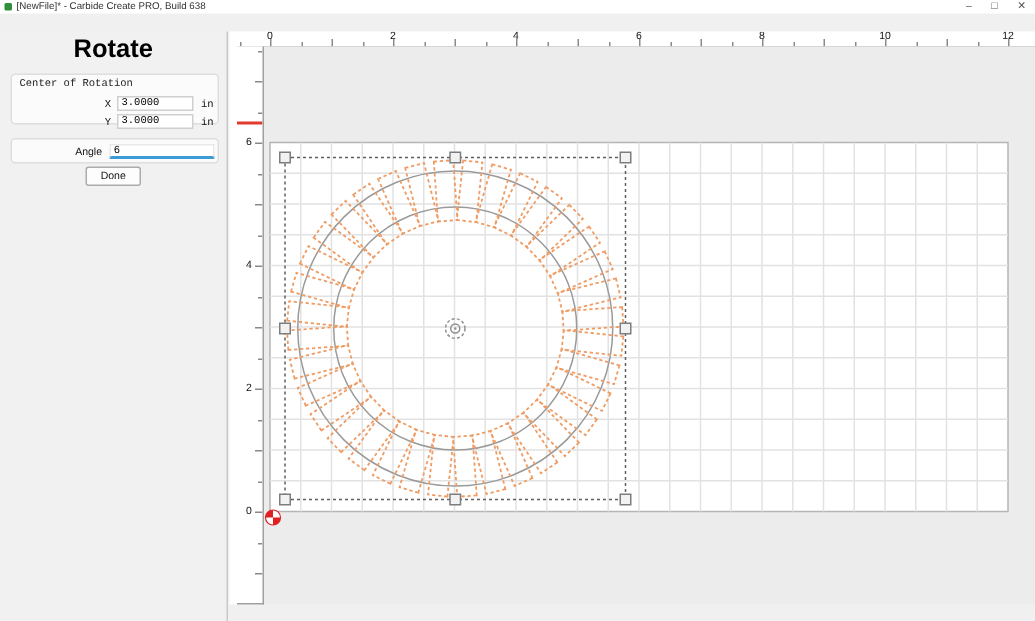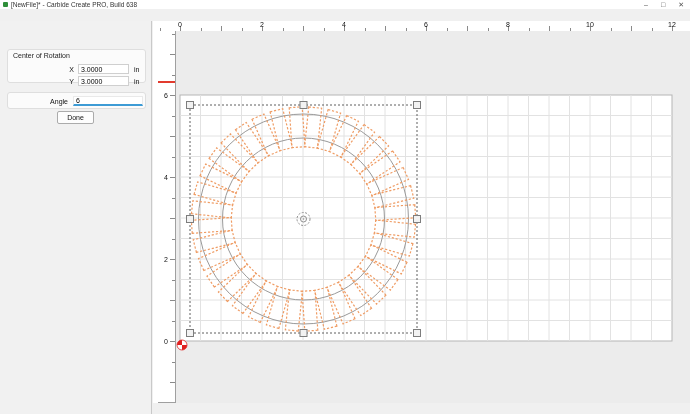--- a/index.html
+++ b/index.html
@@ -20,21 +20,21 @@
   .menu-item{display:inline-block;padding:0 5px;}
   .menu-item:first-child{margin-left:1px;}
   .menu-item u{text-decoration:underline;}
 
   
   .sidepanel{position:absolute;left:0;top:21px;width:152px;bottom:0;background:#f1f1f1;
              border-right:1px solid #c9c9c9;box-sizing:border-box;}
   .panel-title{margin:0;padding-top:2px;text-align:center;font-size:17px;font-weight:700;color:#000;}
   .groupbox{position:absolute;left:7px;width:139px;background:#fbfbfb;border:1px solid #dedede;
             border-radius:3px;box-sizing:border-box;}
-  #box-center{top:28px;height:34px;}
+  #box-center{top:28px;height:34px;font-family:Liberation Mono, monospace;}
   #box-angle{top:71px;height:17px;}
   .group-label{position:absolute;left:5px;top:2px;font-size:7px;color:#222;}
   .fld-label{position:absolute;font-size:7px;color:#111;text-align:right;}
   .fld-unit{position:absolute;font-size:7px;color:#111;}
   .input{position:absolute;border:1px solid #cfcfcf;background:#fff;font-size:7px;line-height:8px;
          padding:0 2px;font-family:inherit;box-sizing:border-box;color:#000;outline:none;}
   .input.focus{border:1px solid #e9e9e9;border-bottom:2px solid #3d9bd5;}
   .done-btn{position:absolute;left:57px;top:90px;width:37px;height:13px;background:#fdfdfd;
             border:1px solid #ababab;border-radius:2px;font-size:7px;font-family:inherit;color:#111;padding:0;}
 
@@ -63,20 +63,21 @@
     <div class="title-text">[NewFile]* - Carbide Create PRO, Build 638</div>
     <div class="win-controls">
       <span>–</span>
       <span>□</span>
       <span>✕</span>
     </div>
   </div>
 
 
   <div class="sidepanel">
+    <h1 class="panel-title">Rotate</h1>
 
     <div class="groupbox" id="box-center">
       <div class="group-label">Center of Rotation</div>
       <div class="fld-label" style="left:52px;top:16px;width:14px;">X</div>
       <input class="input" style="left: 70px; top: 14px; width: 51px; height: 10px;" value="3.0000">
       <div class="fld-unit" style="left:126px;top:16px;">in</div>
       <div class="fld-label" style="left:52px;top:28px;width:14px;">Y</div>
       <input class="input" style="left: 70px; top: 26px; width: 51px; height: 10px;" value="3.0000">
       <div class="fld-unit" style="left:126px;top:28px;">in</div>
     </div>

